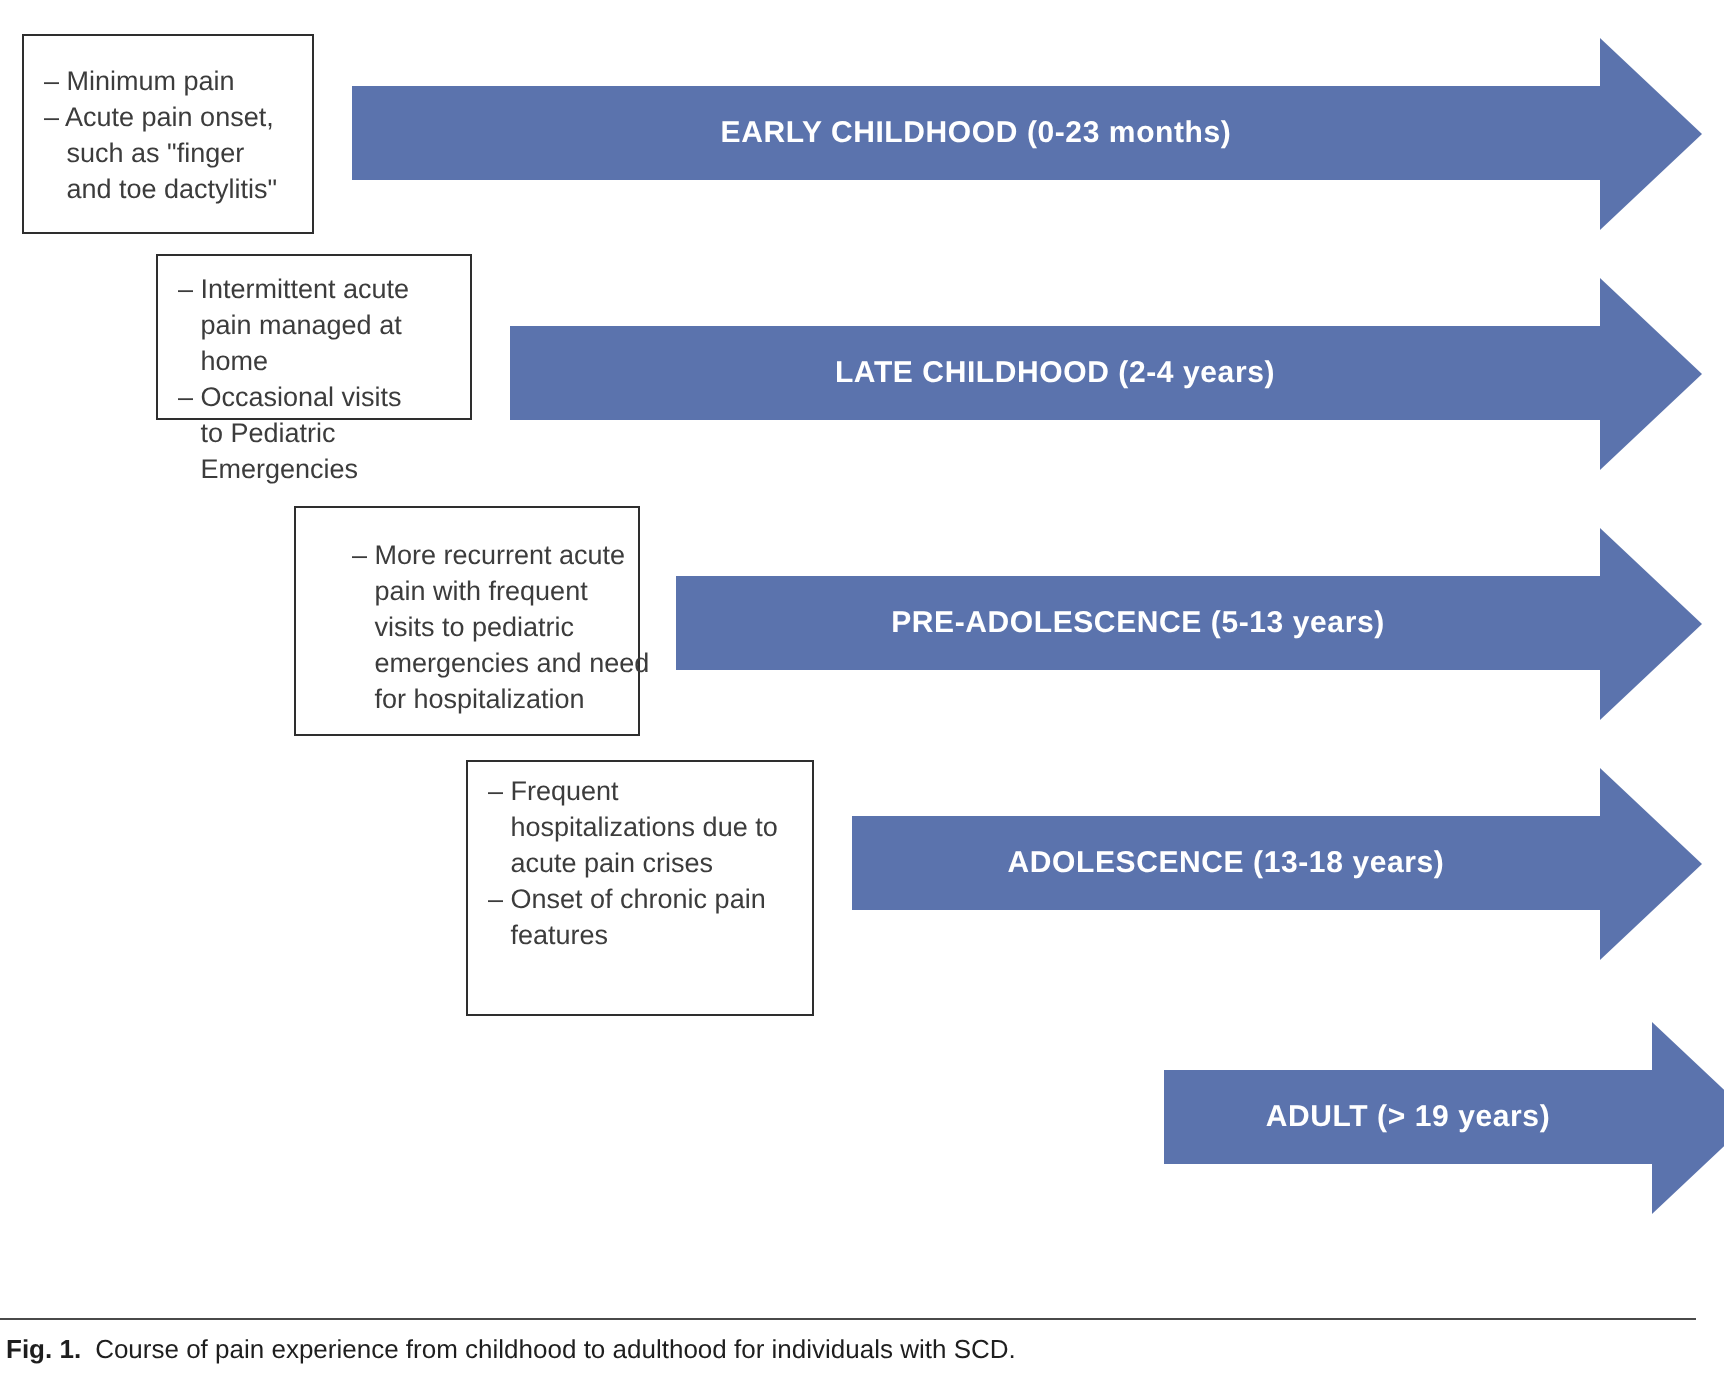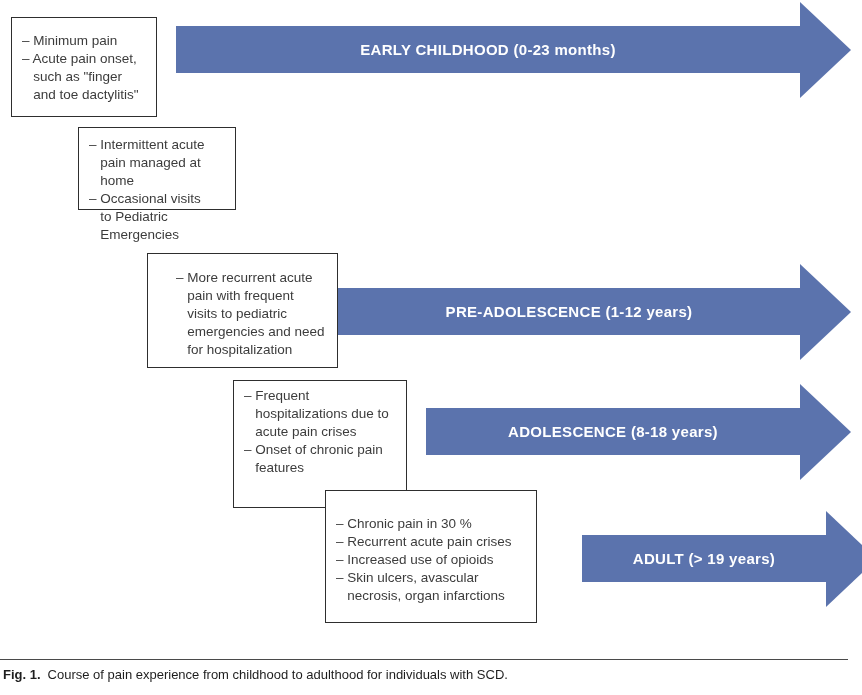--- a/index.html
+++ b/index.html
@@ -25,21 +25,21 @@
     padding-right: 3px;
   }
   .note-text {
     font-size: 13.5px;
     line-height: 18px;
     white-space: pre;
     color: var(--note-text, #3c3c3c);
   }
   .box-1 { left: 11px;  top: 17px;  width: 146px; height: 100px; padding-top: 14px; }
   .box-2 { left: 78px;  top: 127px; width: 158px; height: 83px; padding-top: 8px;  }
-  .box-3 { left: 147px; top: 253px; width: 191px; height: 115px; padding-top: 15px; padding-left: 28px; }
+  .box-3 { left: 147px; top: 253px; width: 173px; height: 115px; padding-top: 15px; padding-left: 28px; }
   .box-4 { left: 233px; top: 380px; width: 174px; height: 128px; padding-top: 6px;  }
   .box-5 { left: 325px; top: 490px; width: 212px; height: 133px; padding-top: 24px; }
   
   .arrow {
     position: absolute;
     height: 96px;
   }
   .arrow .arrow-body {
     position: absolute;
     left: 0;
@@ -61,21 +61,21 @@
     border-bottom: 48px solid transparent;
     border-left: 51px solid var(--arrow-fill, #5b73ad);
   }
   .arrow-label {
     color: var(--arrow-label, #ffffff);
     font-size: 15px;
     font-weight: bold;
     letter-spacing: 0.3px;
     white-space: nowrap;
   }
-  .arrow-1 { left: 176px; top: 2px;  width: 675px; }
+  .arrow-1 { left: 176px; top: 19px;  width: 675px; }
   .arrow-2 { left: 255px; top: 139px; width: 596px; }
   .arrow-3 { left: 338px; top: 264px; width: 513px; }
   .arrow-4 { left: 426px; top: 384px; width: 425px; }
   .arrow-5 { left: 556px; top: 511px; width: 295px; margin-left: 26px; }
   
   .caption-rule {
     position: absolute;
     left: 0;
     top: 659px;
     width: 848px;
@@ -114,56 +114,55 @@
   </div>
 
   <div class="note-box box-2">
     <div class="note-text">– Intermittent acute
    pain managed at
    home
 – Occasional visits
    to Pediatric
    Emergencies</div>
   </div>
+  <div class="arrow arrow-2">
+    <div class="arrow-body">
+      <span class="arrow-label">LATE CHILDHOOD (2-4 years)</span>
+    </div>
+    <div class="arrow-head"></div>
+  </div>
 
   <div class="note-box box-3">
     <div class="note-text">– More recurrent acute
    pain with frequent
    visits to pediatric
    emergencies and need
    for hospitalization</div>
   </div>
   <div class="arrow arrow-3">
     <div class="arrow-body">
-      <span class="arrow-label">PRE-ADOLESCENCE (1-12 years)</span>
+      <span class="arrow-label">PRE-ADOLESCENCE (5-13 years)</span>
     </div>
     <div class="arrow-head"></div>
   </div>
 
   <div class="note-box box-4">
     <div class="note-text">– Frequent
    hospitalizations due to
    acute pain crises
 – Onset of chronic pain
    features</div>
   </div>
   <div class="arrow arrow-4">
     <div class="arrow-body">
-      <span class="arrow-label">ADOLESCENCE (8-18 years)</span>
+      <span class="arrow-label">ADOLESCENCE (13-18 years)</span>
     </div>
     <div class="arrow-head"></div>
   </div>
 
-  <div class="note-box box-5">
-    <div class="note-text">– Chronic pain in 30 %
-– Recurrent acute pain crises
-– Increased use of opioids
-– Skin ulcers, avascular
-   necrosis, organ infarctions</div>
-  </div>
   <div class="arrow arrow-5">
     <div class="arrow-body">
       <span class="arrow-label">ADULT (&gt; 19 years)</span>
     </div>
     <div class="arrow-head"></div>
   </div>
 
   <div class="caption-rule"></div>
   <div class="caption">
     <span class="caption-prefix">Fig. 1.</span><span>Course of pain experience from childhood to adulthood for individuals with SCD.</span>

